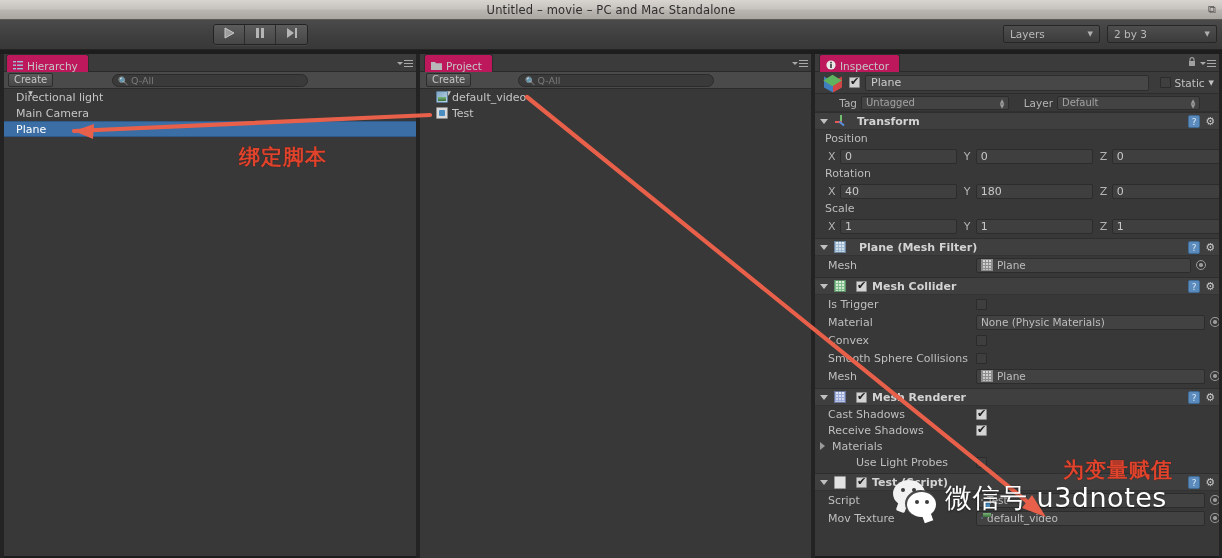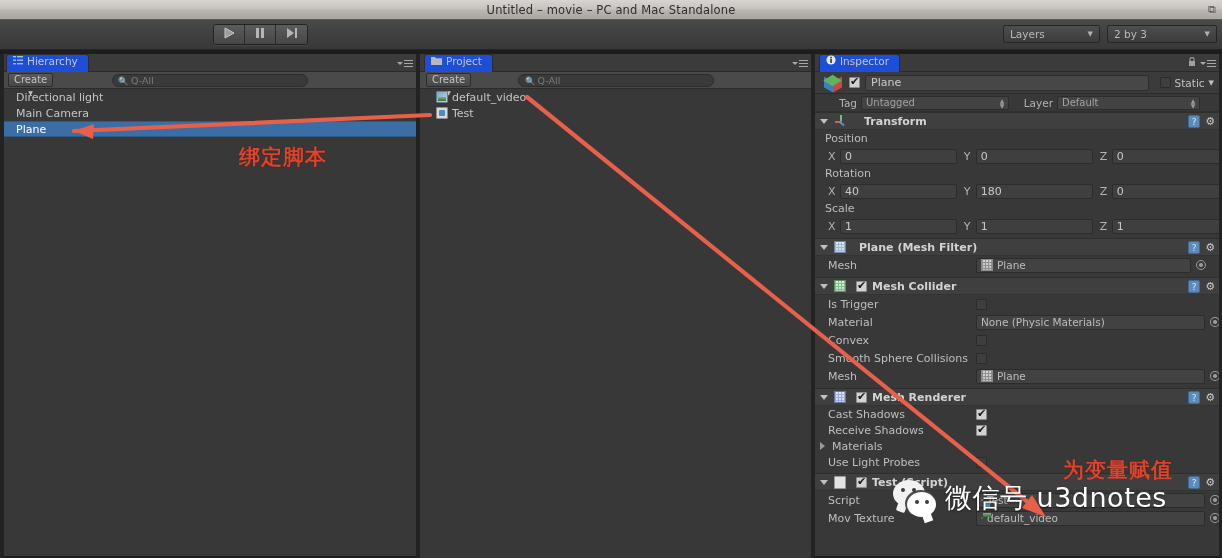--- a/index.html
+++ b/index.html
@@ -62,24 +62,24 @@
 
   
   .panel{ position:absolute; background:#383838; }
   .tabrow{
     position:relative; height:18px;
     background:#3b3b3b;
     border-bottom:1px solid #2a2a2a;
   }
   .tab{
     position:absolute; left:4px; top:0; height:18px;
-    background:#1d4ed8;
+    background:#be185d;
     border:1px solid #2d2d2d; border-bottom:none;
     border-radius:3px 3px 0 0;
-    display:flex; align-items:flex-start; gap:4px;
+    display:flex; align-items:flex-end; gap:4px;
     padding:0 10px 0 6px;
     color:#c6c6c6; font-size:10.5px;
   }
   .tabmenu{
     position:absolute; right:4px; top:4px;
     width:16px; height:10px;
     display:flex; align-items:center; gap:1px;
   }
   .tabmenu .lines{
     width:11px; height:7px;
@@ -511,21 +511,21 @@
       </div>
     </div>
 
     <div class="comp-header">
       <span class="foldout"></span>
       <span class="transico">
           <i class="ax"></i>
           <i class="ay"></i>
           <i class="az"></i>
         </span>
-      <span class="comp-title" style="margin-left:11px;">Transform</span>
+      <span class="comp-title" style="margin-left:4px;">Transform</span>
       <span class="comp-right">
         <span class="helpico">?</span>
         <span class="gearico">⚙</span>
       </span>
     </div>
 
     <div class="sectlabel">Position</div>
     <div class="vecrow">
       <span class="axis">X</span>
       <div class="numfield" style="width:122px;">
@@ -644,21 +644,21 @@
       <span class="smallchk on"></span>
     </div>
     <div class="prop" style="height:16px;">
       <span class="pname">Receive Shadows</span>
       <span class="smallchk on"></span>
     </div>
     <div class="prop" style="height:16px;padding-left:5px;">
       <span class="foldout closed" style="margin-right:4px;"></span>
       <span class="pname">Materials</span>
     </div>
-    <div class="prop" style="height:16px;">
+    <div class="prop" style="height:16px;text-align:center;">
       <span class="pname">Use Light Probes</span>
       <span class="smallchk"></span>
     </div>
 
     <div class="comp-header" style="margin-top:3px;">
       <span class="foldout"></span>
       <span class="scriptico"></span>
       <span class="smallchk on" style="margin-left:5px;"></span>
       <span class="comp-title">Test (Script)</span>
       <span class="comp-right">

